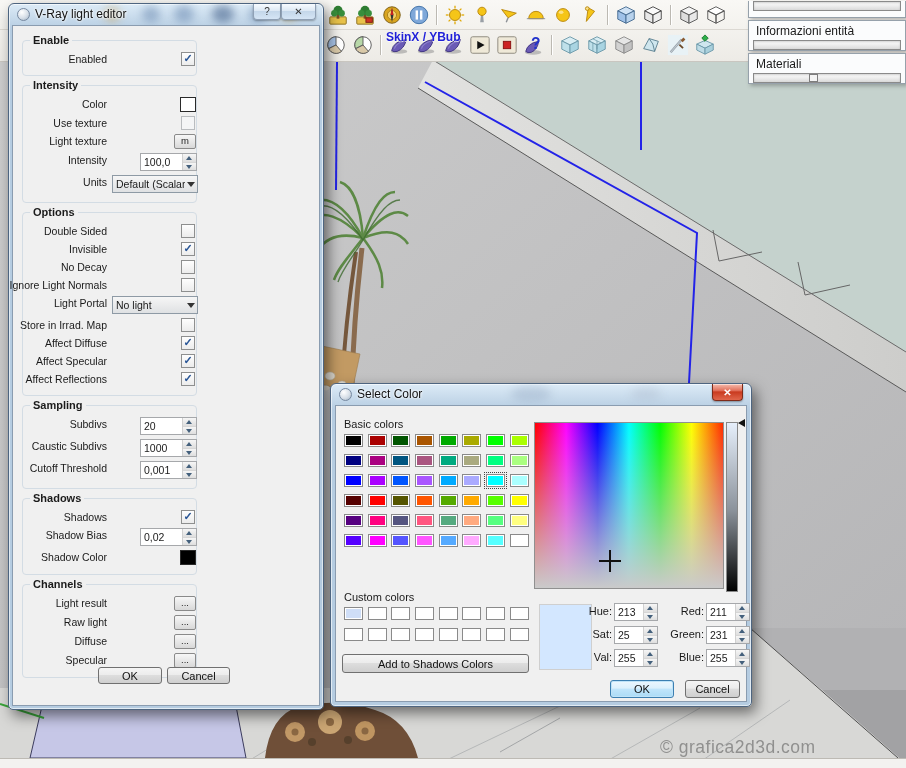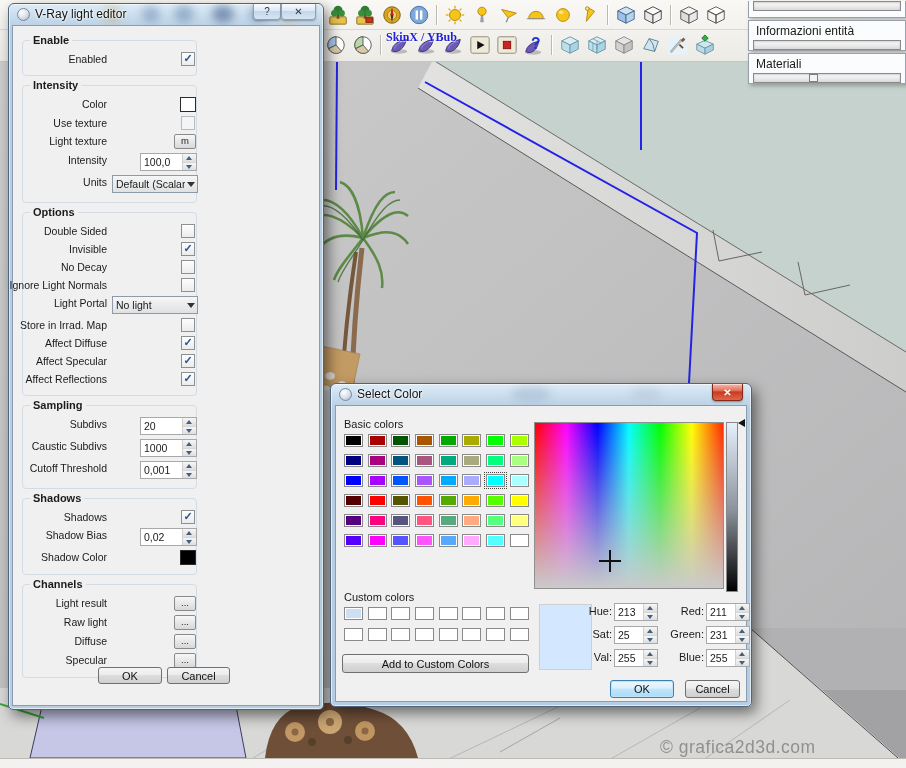--- a/index.html
+++ b/index.html
@@ -6,21 +6,21 @@
   #app{position:relative;width:906px;height:768px;overflow:hidden;font-family:"Liberation Sans",sans-serif;font-size:11px;color:#1a1a1a;background:#c3c3c5;}
   svg text{font-family:"Liberation Sans",sans-serif;}
 
   
   #toolbar{position:absolute;left:0;top:0;width:906px;height:61px;background:linear-gradient(#f9f8f5,#edebe6);border-bottom:1px solid #c9c6c0;}
   .trow{position:absolute;left:0;width:906px;display:flex;align-items:center;}
   #trow1{top:0;height:29px;border-bottom:1px solid #dbd8d2;padding-left:324px;}
   #trow2{top:29px;height:31px;padding-left:322px;}
   .ticon{width:27px;height:26px;display:flex;align-items:center;justify-content:center;border-radius:3px;}
   .tsep{width:1px;height:20px;background:#bcb9b2;margin:0 4px;box-shadow:1px 0 0 #fff;}
-  #skinx{position:absolute;left:386px;top:30px;width:95px;font-weight:bold;font-size:12px;color:#1f1fd8;text-shadow:0 1px 0 rgba(255,255,255,.7);pointer-events:none;font-family:Liberation Serif, serif;}
+  #skinx{position:absolute;left:386px;top:30px;width:95px;font-weight:bold;font-size:12px;color:#1f1fd8;text-shadow:0 1px 0 rgba(255,255,255,.7);pointer-events:none;}
 
   
   #panels{position:absolute;left:748px;top:0;width:158px;}
   .panel{position:relative;background:#fbfcfd;border:1px solid #96a1ab;box-shadow:2px 2px 4px rgba(0,0,0,.25);margin-bottom:2px;}
   .panel.partial{height:16px;border-top:none;}
   .panel.full{height:29px;}
   .ptitle{padding:3px 0 1px 7px;font-size:12px;color:#1a1a1a;}
   .pbar{position:relative;margin:1px 4px 3px 4px;height:8px;border:1px solid #8a8a8a;background:linear-gradient(#ffffff,#dadada);box-shadow:inset 0 1px 2px rgba(0,0,0,.18);}
   .pknob{position:absolute;left:38%;top:0;width:7px;height:6px;background:#f4f4f4;border:1px solid #7d7d7d;}
 
@@ -678,21 +678,21 @@
           <div class="csw" style="background: rgb(255, 255, 255);"></div>
           <div class="csw" style="background: rgb(255, 255, 255);"></div>
           <div class="csw" style="background: rgb(255, 255, 255);"></div>
           <div class="csw" style="background: rgb(255, 255, 255);"></div>
           <div class="csw" style="background: rgb(255, 255, 255);"></div>
           <div class="csw" style="background: rgb(255, 255, 255);"></div>
           <div class="csw" style="background: rgb(255, 255, 255);"></div>
           <div class="csw" style="background: rgb(255, 255, 255);"></div>
           <div class="csw" style="background: rgb(255, 255, 255);"></div>
         </div>
-      <button class="w7btn" id="addbtn">Add to Custom Colors</button>
+      <button class="w7btn" id="addbtn">Add to Shadows Colors</button>
 
       <div id="preview" style="background: rgb(211, 231, 255);"></div>
       <div class="fieldcol" id="hsv-col">
           <div class="fieldrow">
             <span class="fl">Hue:</span>
             <span class="spinc">
               <span class="v">213</span>
               <span class="ar">
                 <i class="u"></i>
                 <i class="d"></i>

